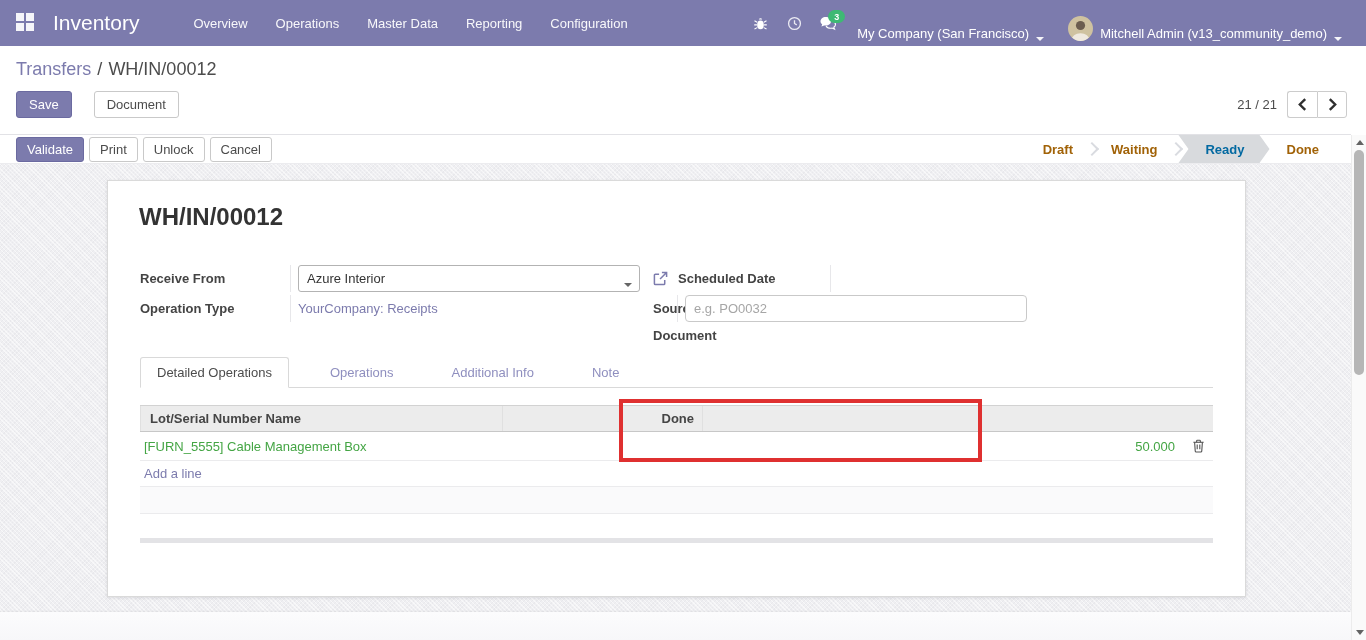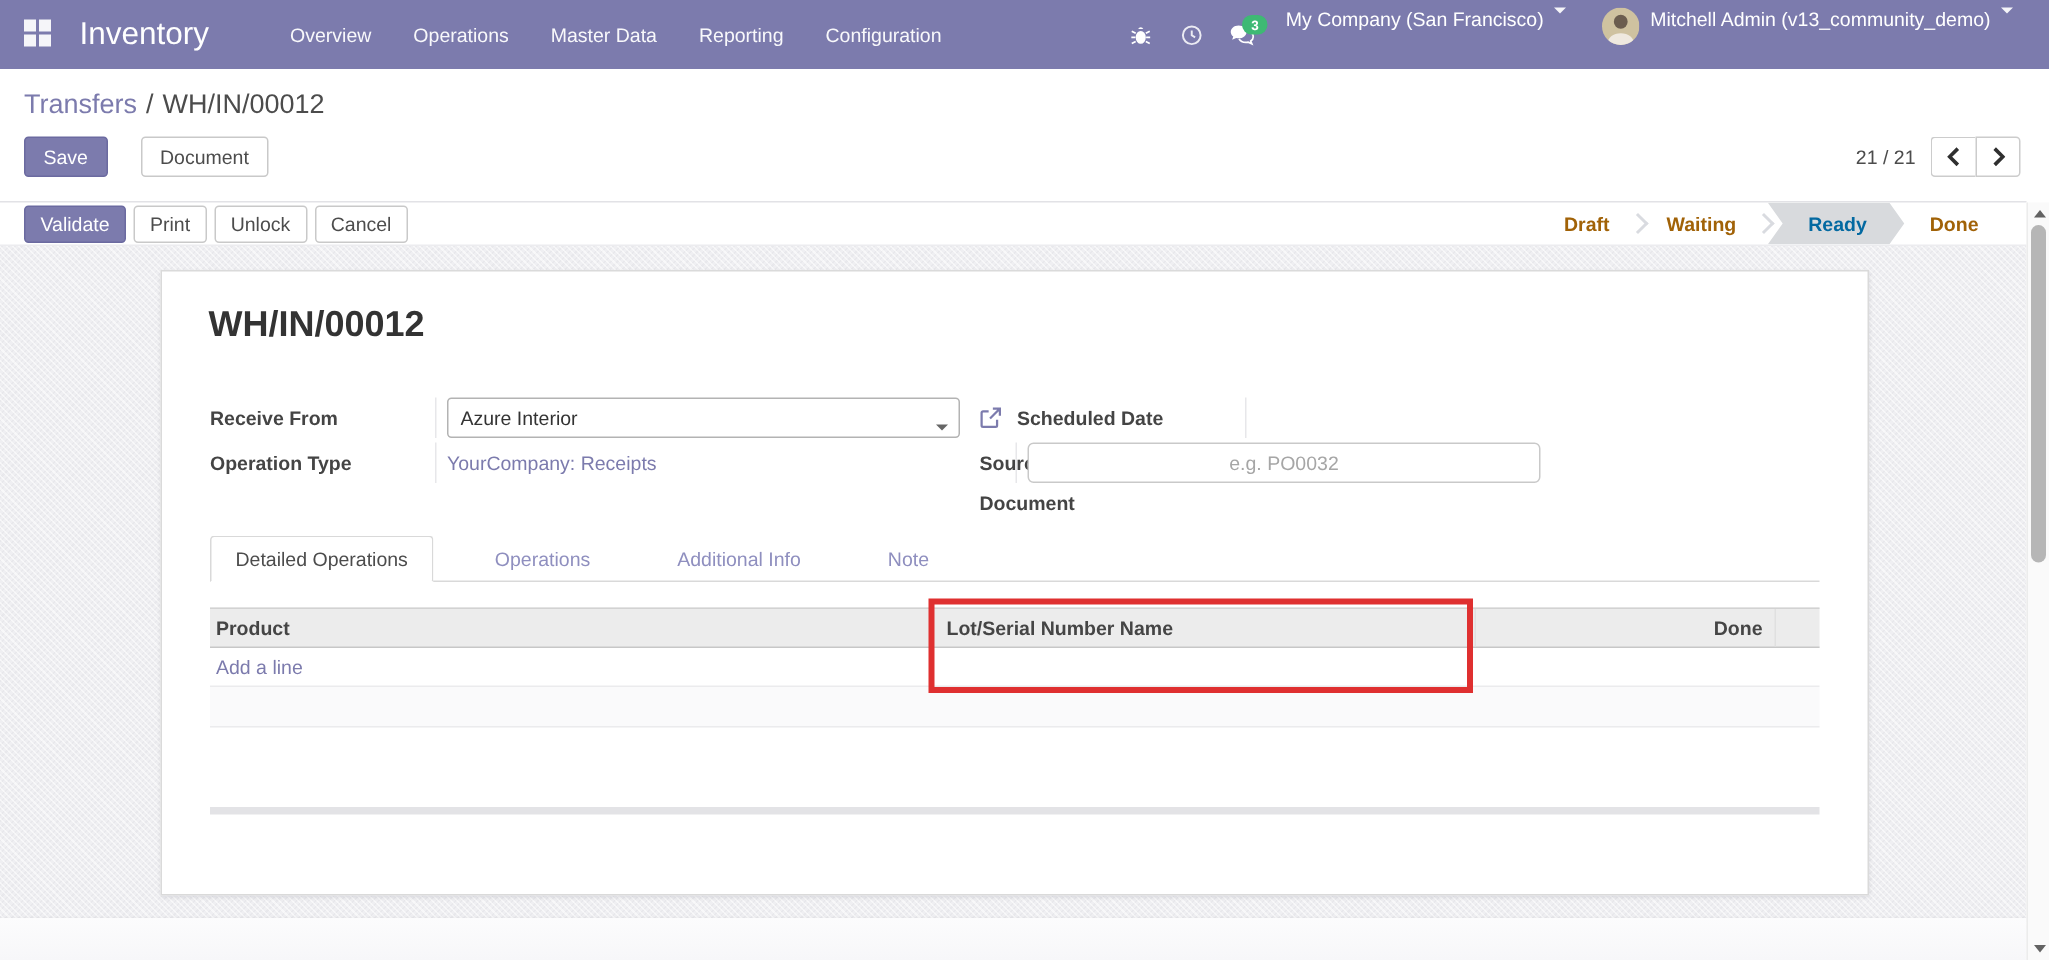--- a/index.html
+++ b/index.html
@@ -14,21 +14,21 @@
         gap:2px;cursor:pointer;margin-left:2px;}
   .apps span{background:rgba(255,255,255,.92);display:block;}
   .brand{font-size:21px;margin-left:17px;font-weight:400;cursor:pointer;}
   .nav-menu{display:flex;margin-left:40px;}
   .nav-menu a{color:rgba(255,255,255,.95);font-size:13px;padding:7px 14px;cursor:pointer;text-decoration:none;}
   .nav-right{margin-left:auto;display:flex;align-items:center;gap:4px;}
   .nav-ico{width:30px;height:30px;display:flex;align-items:center;justify-content:center;
            position:relative;cursor:pointer;background:none;border:none;padding:0;}
   .badge{position:absolute;top:2px;right:-2px;background:#3eb974;color:#fff;font-size:9px;font-weight:bold;
          min-width:13px;height:13px;border-radius:8px;display:flex;align-items:center;justify-content:center;padding:0 2px;}
-  .nav-drop{display:flex;align-items:flex-start;gap:7px;font-size:13px;padding:0 10px;cursor:pointer;height:36px;}
+  .nav-drop{display:flex;align-items:flex-end;gap:7px;font-size:13px;padding:0 10px;cursor:pointer;height:36px;}
   .caret{width:0;height:0;border-left:4px solid transparent;border-right:4px solid transparent;
          border-top:4px solid rgba(255,255,255,.92);}
   .avatar{width:25px;height:25px;border-radius:50%;overflow:hidden;flex:none;}
 
   
   .control-panel{position:absolute;top:46px;left:0;width:1366px;height:88px;background:#fff;
                  box-sizing:border-box;padding:13px 16px;}
   .breadcrumb{font-size:18px;color:#4c4c4c;}
   .breadcrumb a{color:#7C7BAD;text-decoration:none;cursor:pointer;}
   .breadcrumb .sep{margin:0 6px;color:#4c4c4c;}
@@ -69,21 +69,21 @@
   .grp{position:absolute;top:84px;display:grid;row-gap:3px;font-size:13px;}
   .grp-left{left:32px;grid-template-columns:151px 381px;}
   .grp-right{left:545px;grid-template-columns:25px 153px 352px;}
   .lbl{font-weight:bold;color:#444;line-height:27px;border-right:1px solid #e7e7ea;height:27px;box-sizing:border-box;}
   .fld{padding-left:7px;line-height:27px;}
   .ico-cell{display:flex;align-items:center;height:27px;cursor:pointer;}
   .input-wrap{position:relative;width:342px;height:27px;}
   .o-input{width:342px;height:27px;box-sizing:border-box;border:1px solid #b3b3b3;border-radius:3px;
            padding:0 22px 0 8px;font-size:13px;color:#333;font-family:inherit;background:#fff;outline:none;}
   .o-input.date{background:#d8d8f6;border-color:#a9a9dd;}
-  .o-input.src{border-color:#c9c9c9;border-radius:4px;padding-right:8px;text-align:center;}
+  .o-input.src{border-color:#c9c9c9;border-radius:4px;padding-right:8px;}
   .o-input::placeholder{color:#a6a6a6;}
   .caret-d{position:absolute;right:8px;top:12px;width:0;height:0;border-left:4px solid transparent;
            border-right:4px solid transparent;border-top:4px solid #666;cursor:pointer;}
   .link{color:#7C7BAD;text-decoration:none;cursor:pointer;}
 
   
   .tabs{position:absolute;left:32px;top:177px;width:1073px;height:30px;border-bottom:1px solid #d9d9d9;
         display:flex;align-items:flex-end;box-sizing:border-box;gap:24px;}
   .tab{font-size:13px;padding:7px 16px;color:#8f8fbf;cursor:pointer;border:1px solid transparent;margin-bottom:-1px;}
   .tab.active{background:#fff;border-color:#d9d9d9 #d9d9d9 #fff;border-radius:3px 3px 0 0;color:#4c4c4c;}
@@ -261,25 +261,41 @@
 
       <div class="tabs">
         <div class="tab active">Detailed Operations</div>
         <div class="tab">Operations</div>
         <div class="tab">Additional Info</div>
         <div class="tab">Note</div>
       </div>
 
       <div class="tbl">
         <div class="t-head">
-          <div class="th w-product">Product</div>
           <div class="th w-lot">Lot/Serial Number Name</div>
           <div class="th w-done">Done</div>
           <div class="th w-handle"></div>
         </div>
+        <div class="t-row">
+          <div class="td w-product">
+            <a>[FURN_5555] Cable Management Box</a>
+          </div>
+          <div class="td w-lot"></div>
+          <div class="td w-done green">50.000</div>
+          <div class="td w-handle">
+            <button class="trash-btn">
+              <svg width="13" height="14" viewBox="0 0 14 15" fill="none" stroke="#555" stroke-width="1.2">
+                <path d="M1.5 3.5h11"></path>
+                <path d="M5 3.5V2.1a.8.8 0 0 1 .8-.8h2.4a.8.8 0 0 1 .8.8v1.4"></path>
+                <path d="M2.8 3.5l.7 9.5a1 1 0 0 0 1 .9h5a1 1 0 0 0 1-.9l.7-9.5"></path>
+                <path d="M5.6 6v5M8.4 6v5"></path>
+              </svg>
+            </button>
+          </div>
+        </div>
         <div class="t-add">
           <a class="link">Add a line</a>
         </div>
         <div class="t-blank"></div>
       </div>
 
       <div class="gray-bar"></div>
     </div>
 
     <div class="red-box"></div>

